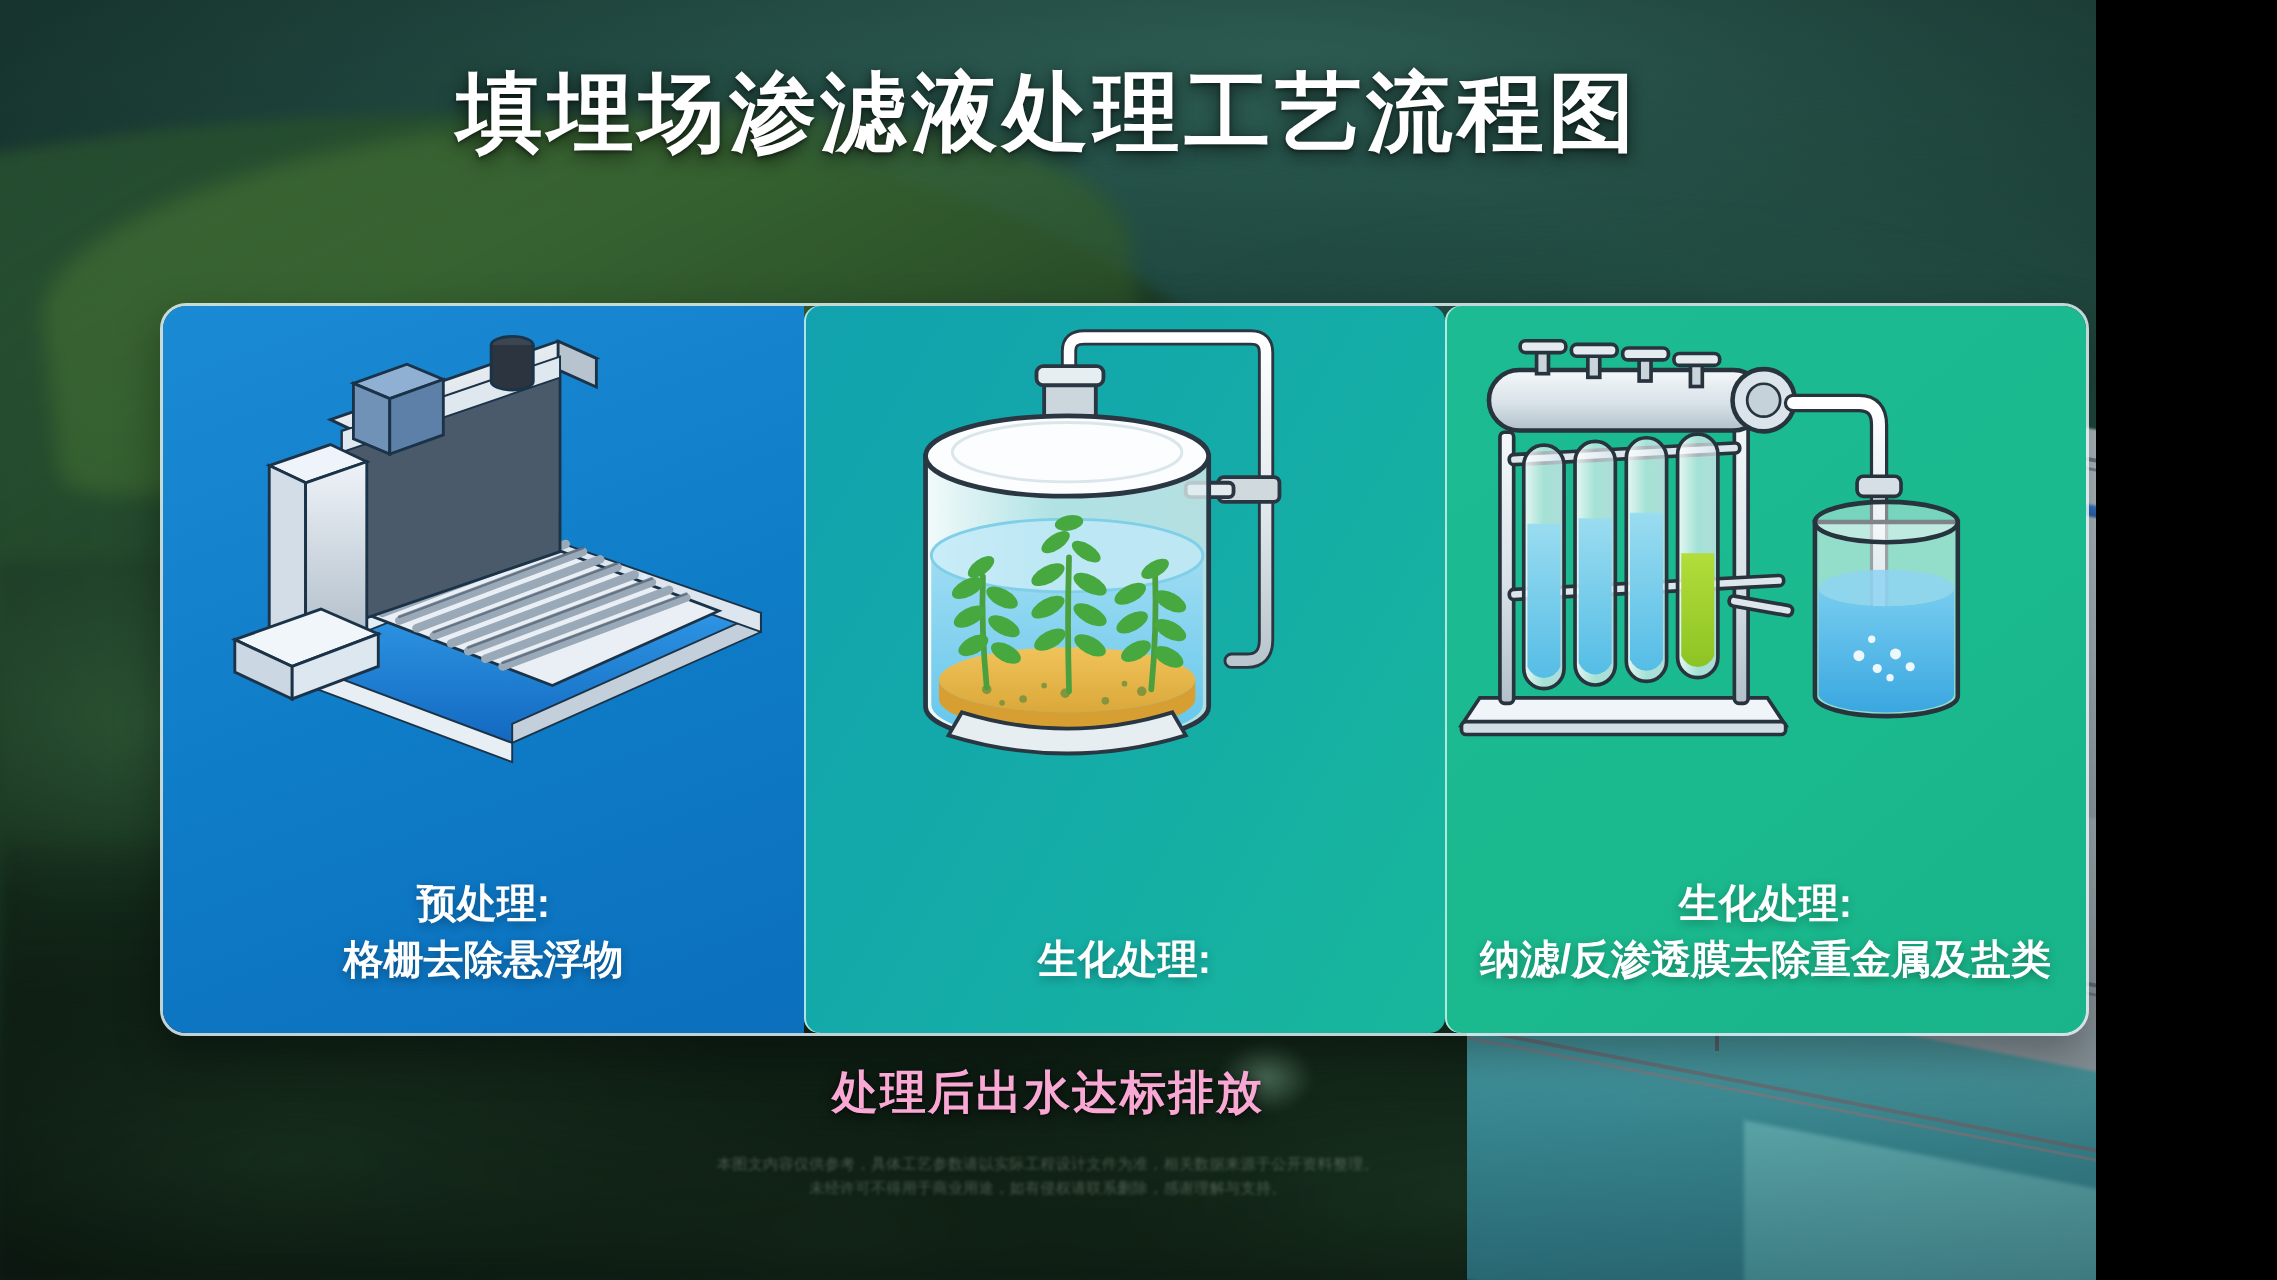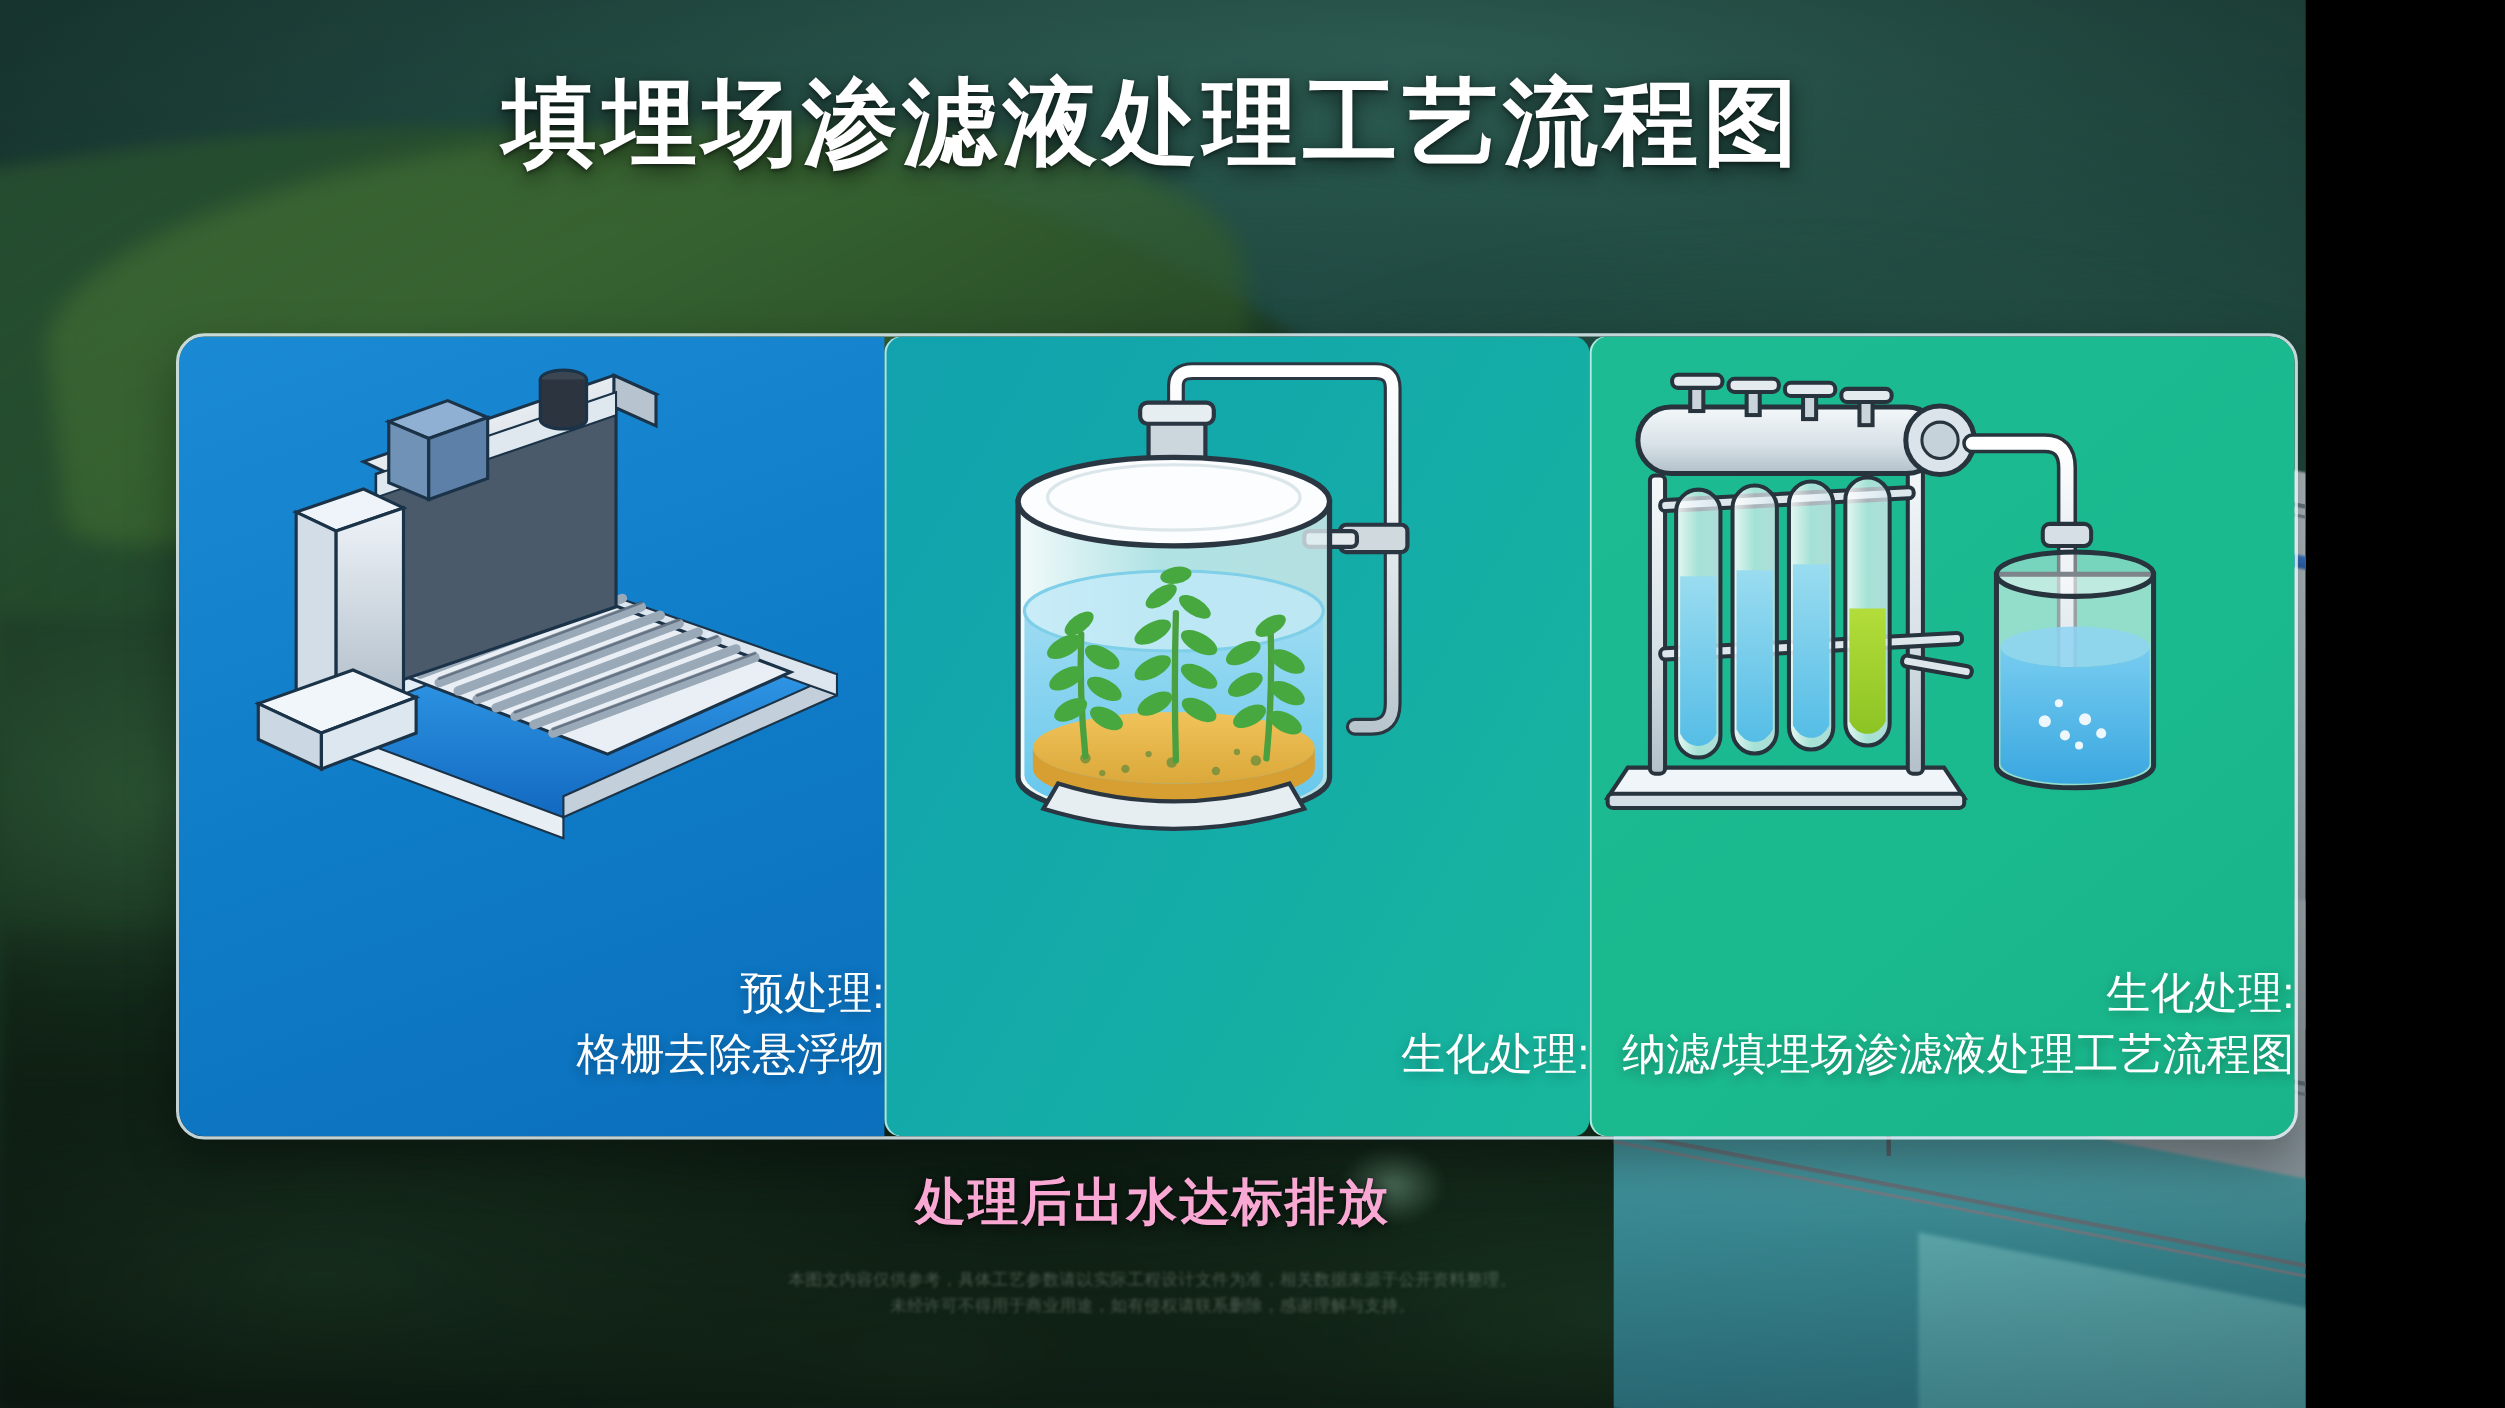--- a/index.html
+++ b/index.html
@@ -161,23 +161,23 @@
   .card-2{background:linear-gradient(120deg,#11a2ae 0%,#14aba8 48%,#18b79b 100%);}
   .card-3{background:linear-gradient(140deg,#1cbb93 0%,#1bb98e 55%,#19b489 100%);}
 
   .art{
     position:relative;
     width:100%;height:440px;
     margin-top:18px;
   }
   .caption{
     position:absolute;left:0;right:0;bottom:48px;
-    text-align:right;
+    text-align:center;
     color:#fff;
-    font-weight:normal;
+    font-weight:bold;
     line-height:1.3;
     text-shadow:0 3px 10px rgba(0,0,0,.3);
     margin-top:27px;
   }
   .caption .c-head{font-size:40px;display:block;}
   .caption .c-body{font-size:40px;display:block;margin-top:4px;}
 
   
   .footer{
     position:absolute;left:0;right:0;top:1062px;
@@ -520,21 +520,21 @@
               <circle cx="472" cy="366" r="5"></circle>
             <circle cx="492" cy="350" r="6"></circle>
               <circle cx="466" cy="334" r="4"></circle>
             <circle cx="486" cy="376" r="4"></circle>
               <circle cx="508" cy="364" r="5"></circle>
           </g>
         </svg>
       </div>
       <div class="caption">
         <span class="c-head">生化处理:</span>
-        <span class="c-body">纳滤/填埋场渗滤液处理工艺流程图</span>
+        <span class="c-body">纳滤/反渗透膜去除重金属及盐类</span>
       </div>
     </div>
 
   </div>
 
   <div class="footer">处理后出水达标排放</div>
 
   <div class="watermark">
     <div>本图文内容仅供参考，具体工艺参数请以实际工程设计文件为准，相关数据来源于公开资料整理。</div>
     <div>未经许可不得用于商业用途，如有侵权请联系删除，感谢理解与支持。</div>

